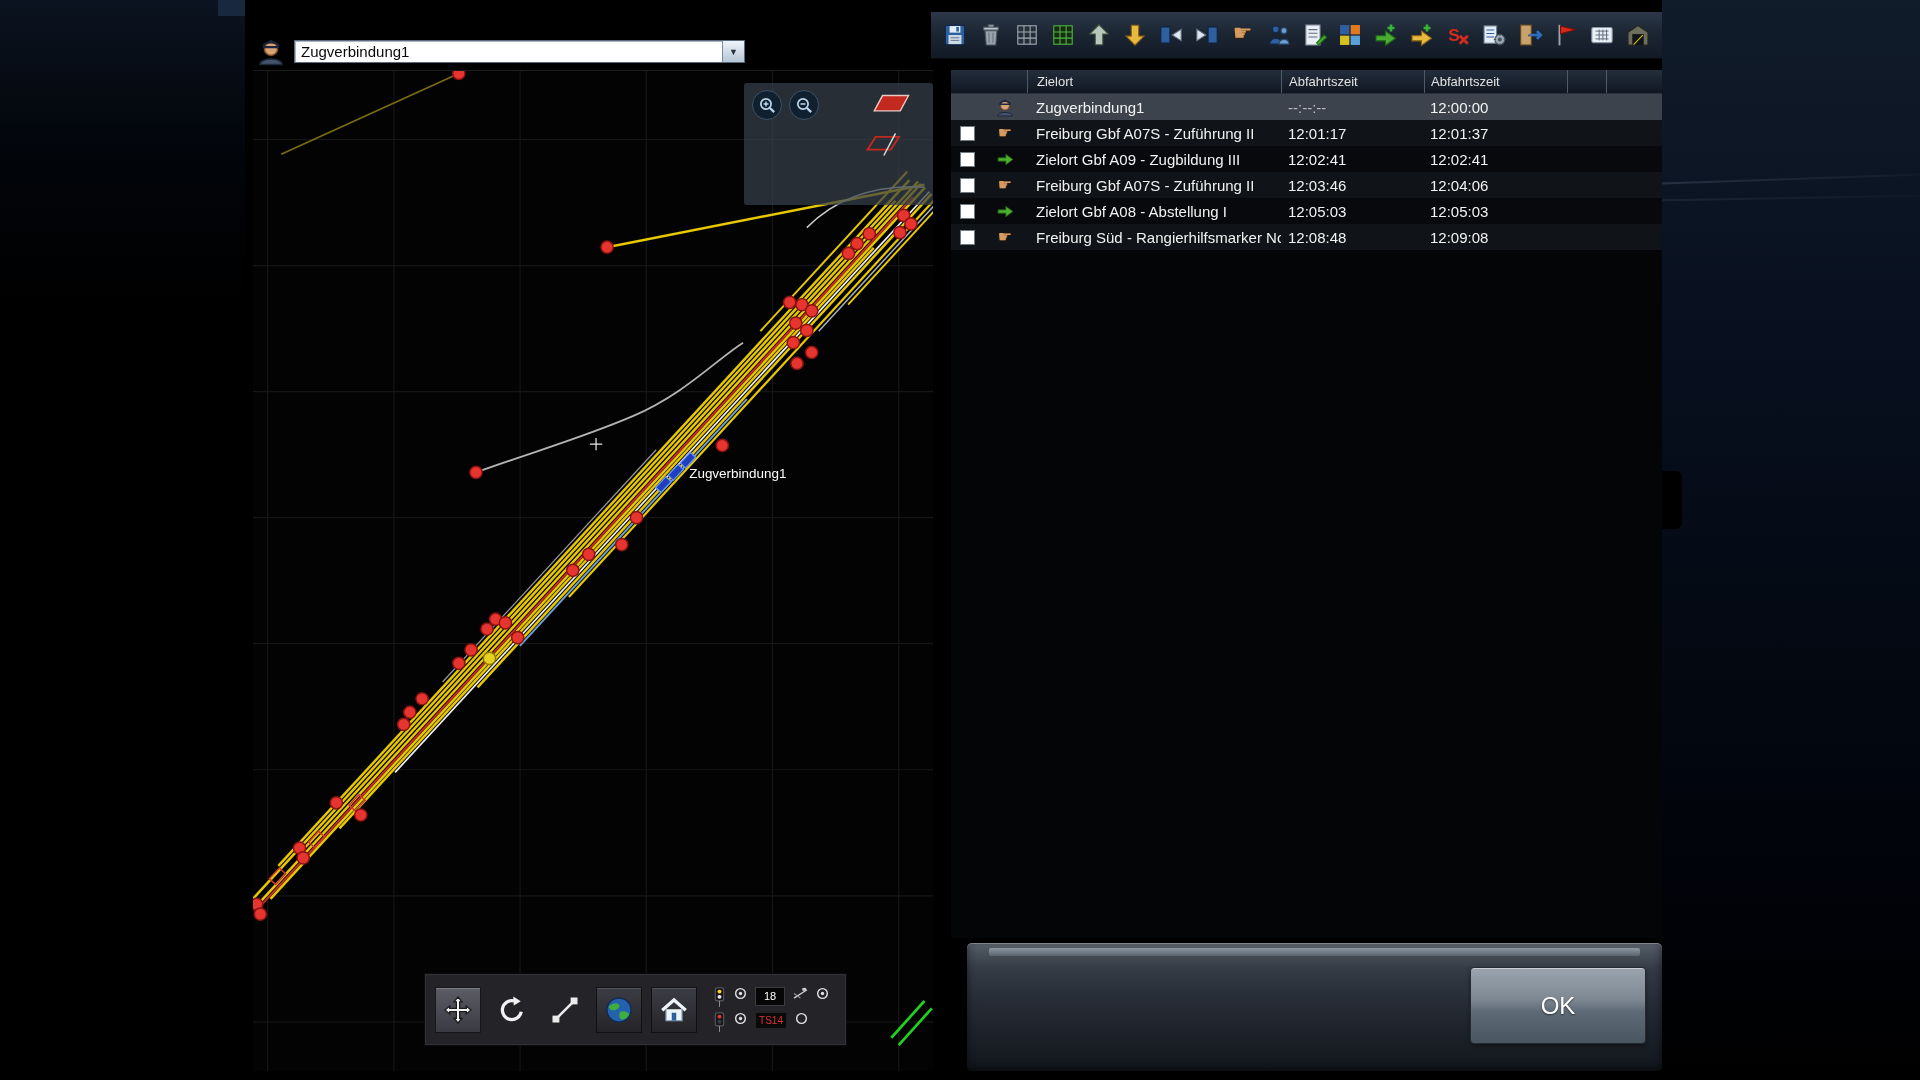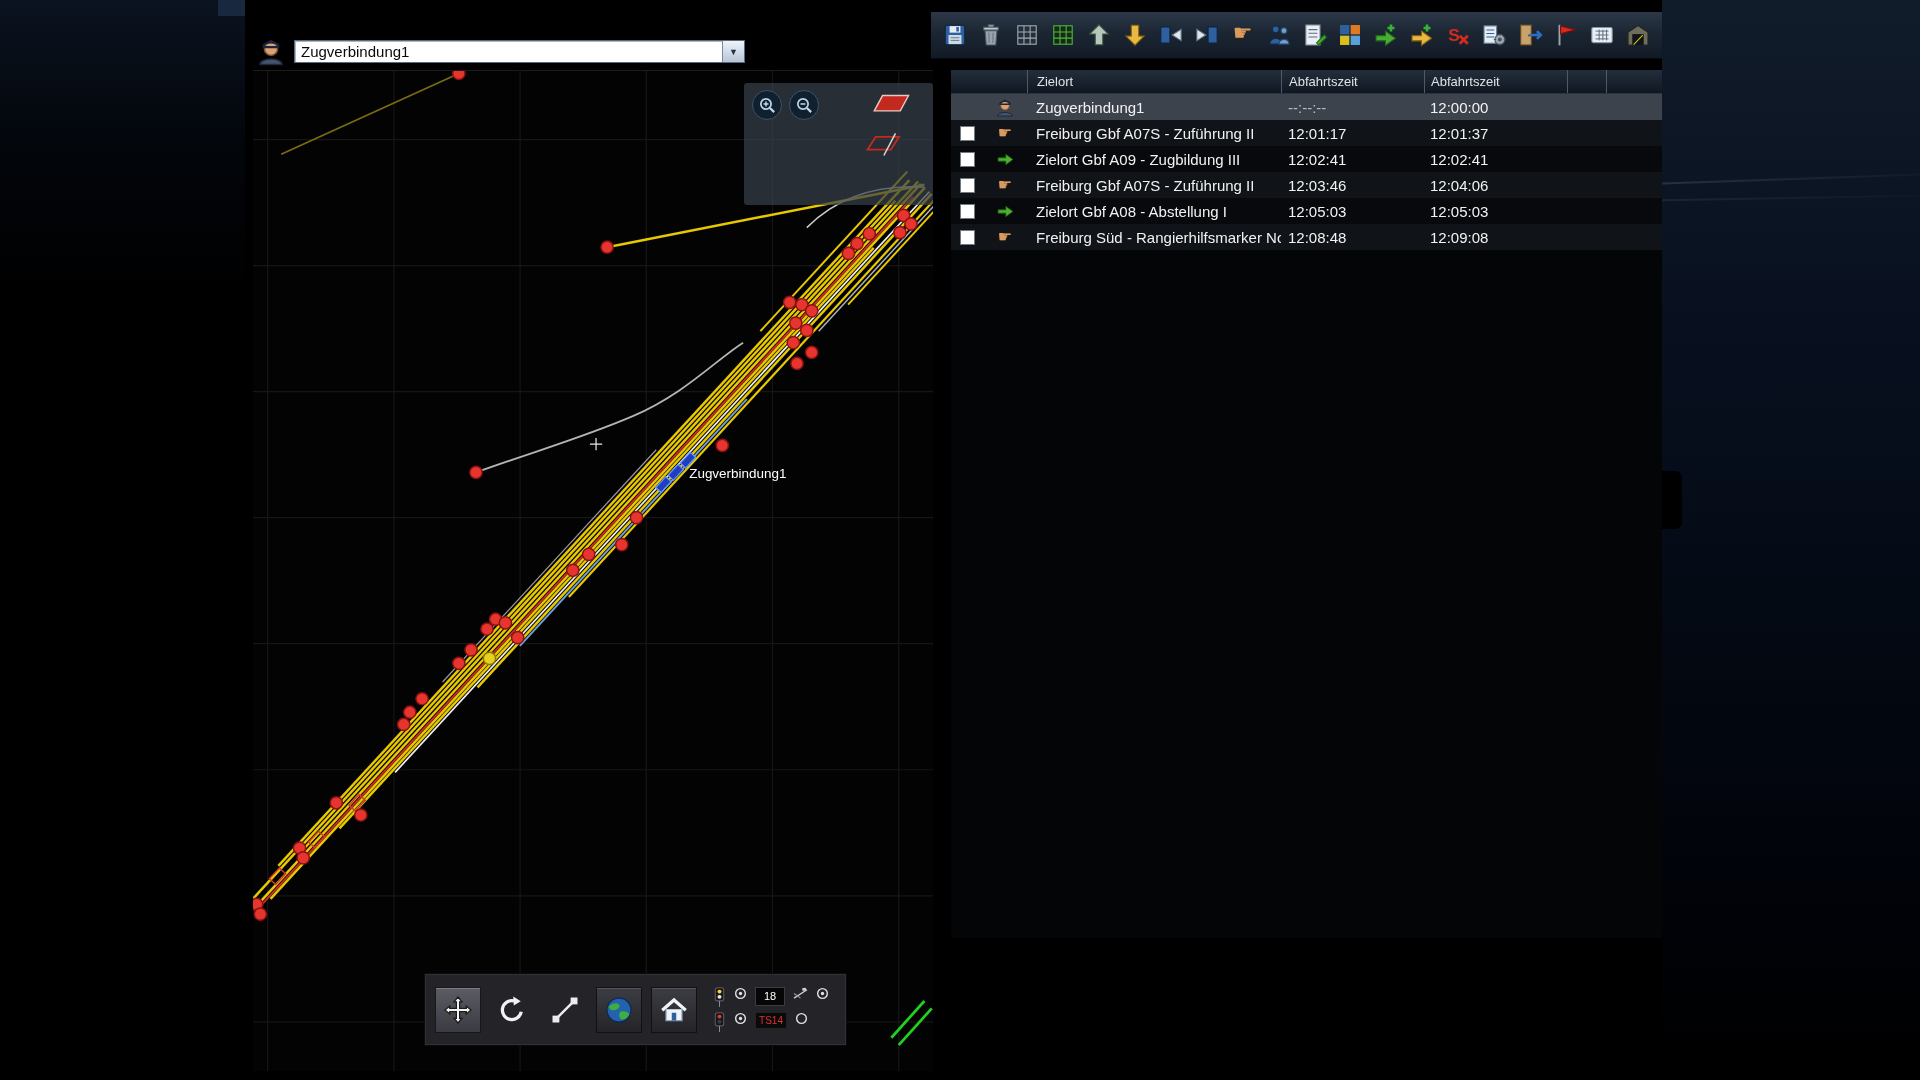--- a/index.html
+++ b/index.html
@@ -611,15 +611,18 @@
           </div>
           <div class="t-cell c-zielort">Freiburg Süd - Rangierhilfsmarker No</div>
           <div class="t-cell c-ankunftszeit">12:08:48</div>
           <div class="t-cell c-abfahrtszeit">12:09:08</div>
           <div class="t-cell c-x1"></div>
           <div class="t-cell c-x2"></div>
         </div>
       </div>
   </div>
 
+  <div class="footer-panel">
+    <button class="ok-button">OK</button>
+  </div>
 
   <div class="bottom-bar"></div>
 </div>
 
 </body></html>

